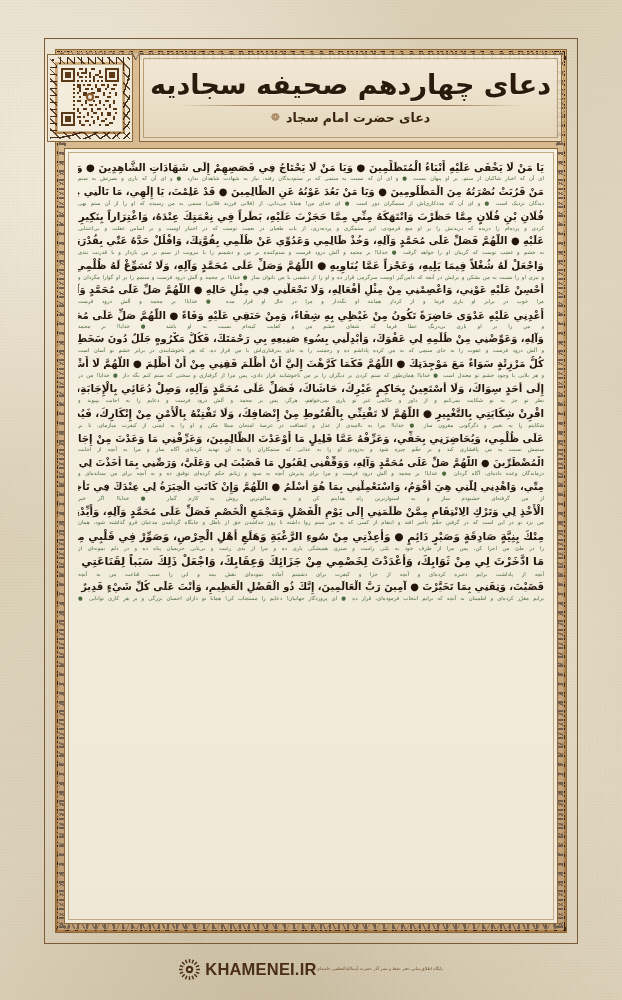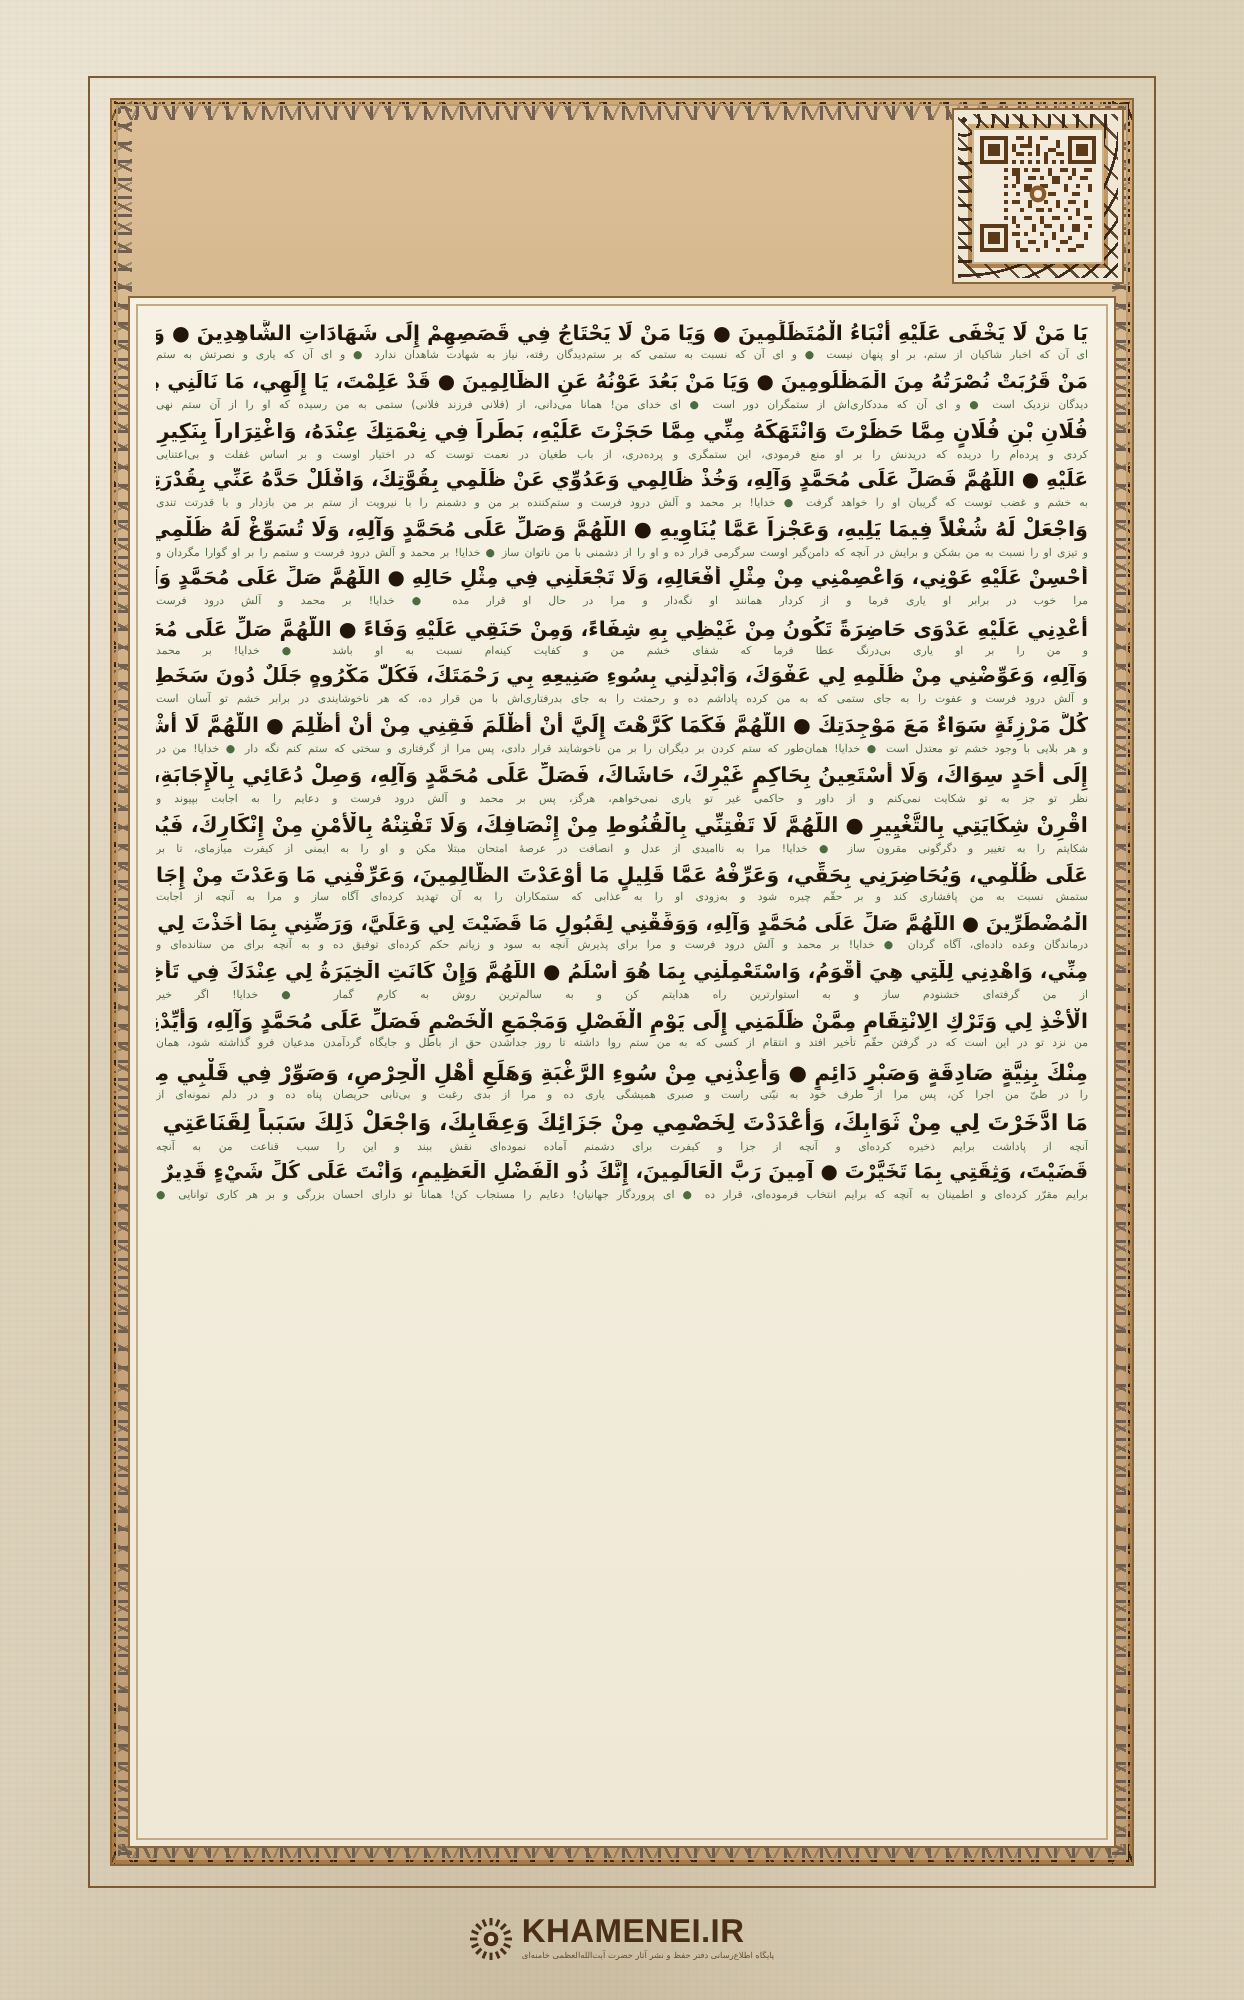--- a/index.html
+++ b/index.html
@@ -291,22 +291,22 @@
     gap: 5px;
     direction: ltr;
   }
   .footer-mark {
     width: 21px;
     height: 21px;
     flex: 0 0 21px;
   }
   .footer-wordmark {
     display: flex;
-    flex-direction: column;
-    align-items: flex-start;
+    flex-direction: row;
+    align-items: center;
     line-height: 1;
   }
   .footer-name {
     font-family: "Liberation Sans", sans-serif;
     font-size: 16.5px;
     font-weight: bold;
     color: #4a2f16;
     letter-spacing: 0.2px;
   }
   .footer-sub {
@@ -331,20 +331,28 @@
       <div class="band-edge band-h band-top"></div>
       <div class="band-edge band-h band-bottom"></div>
       <div class="band-edge band-v band-left"></div>
       <div class="band-edge band-v band-right"></div>
     </div>
     <div class="frame-inner-line"></div>
     <div class="frame-inner-line2"></div>
 
     <div class="header">
 
+      <div class="title-cell">
+        <div class="doc-title">دعای چهاردهم صحیفه سجادیه</div>
+        <div class="title-rule"></div>
+        <div class="subtitle-row">
+          <span class="doc-subtitle">دعای حضرت امام سجاد</span>
+          <span class="rosette">❁</span>
+        </div>
+      </div>
 
       <div class="qr-cell">
         <div class="qr-band"></div>
         <div class="qr-inner">
           <svg class="qr-grid" viewBox="0 0 29 29" preserveAspectRatio="none">
             <rect width="29" height="29" fill="#f3ecdc"></rect>
             <g fill="#5a3a18">
 
               <path d="M0 0h7v7H0zM1 1v5h5V1z"></path>
               <rect x="2" y="2" width="3" height="3"></rect>

